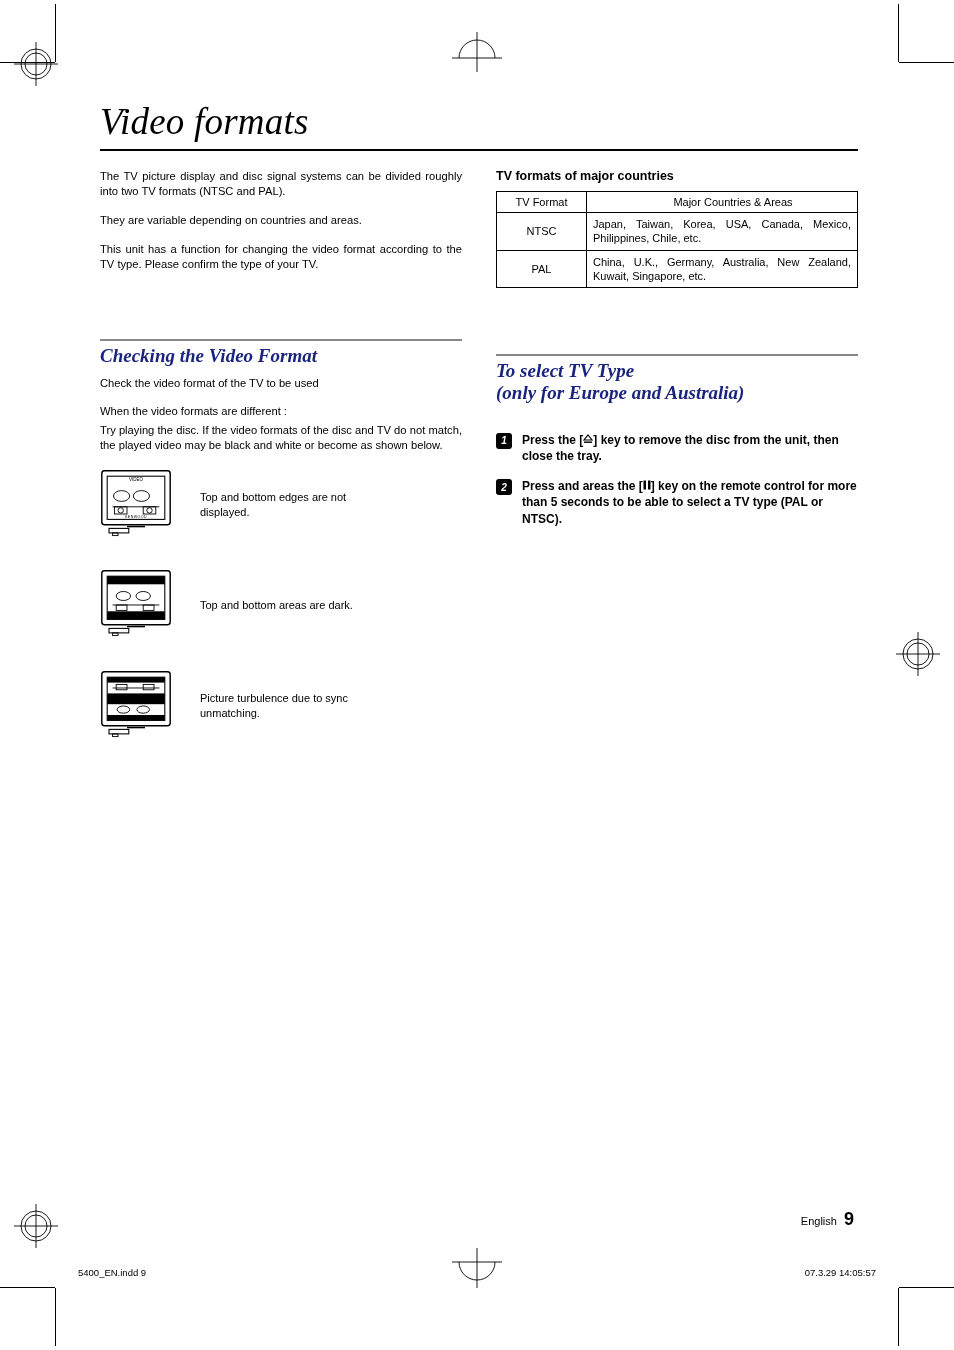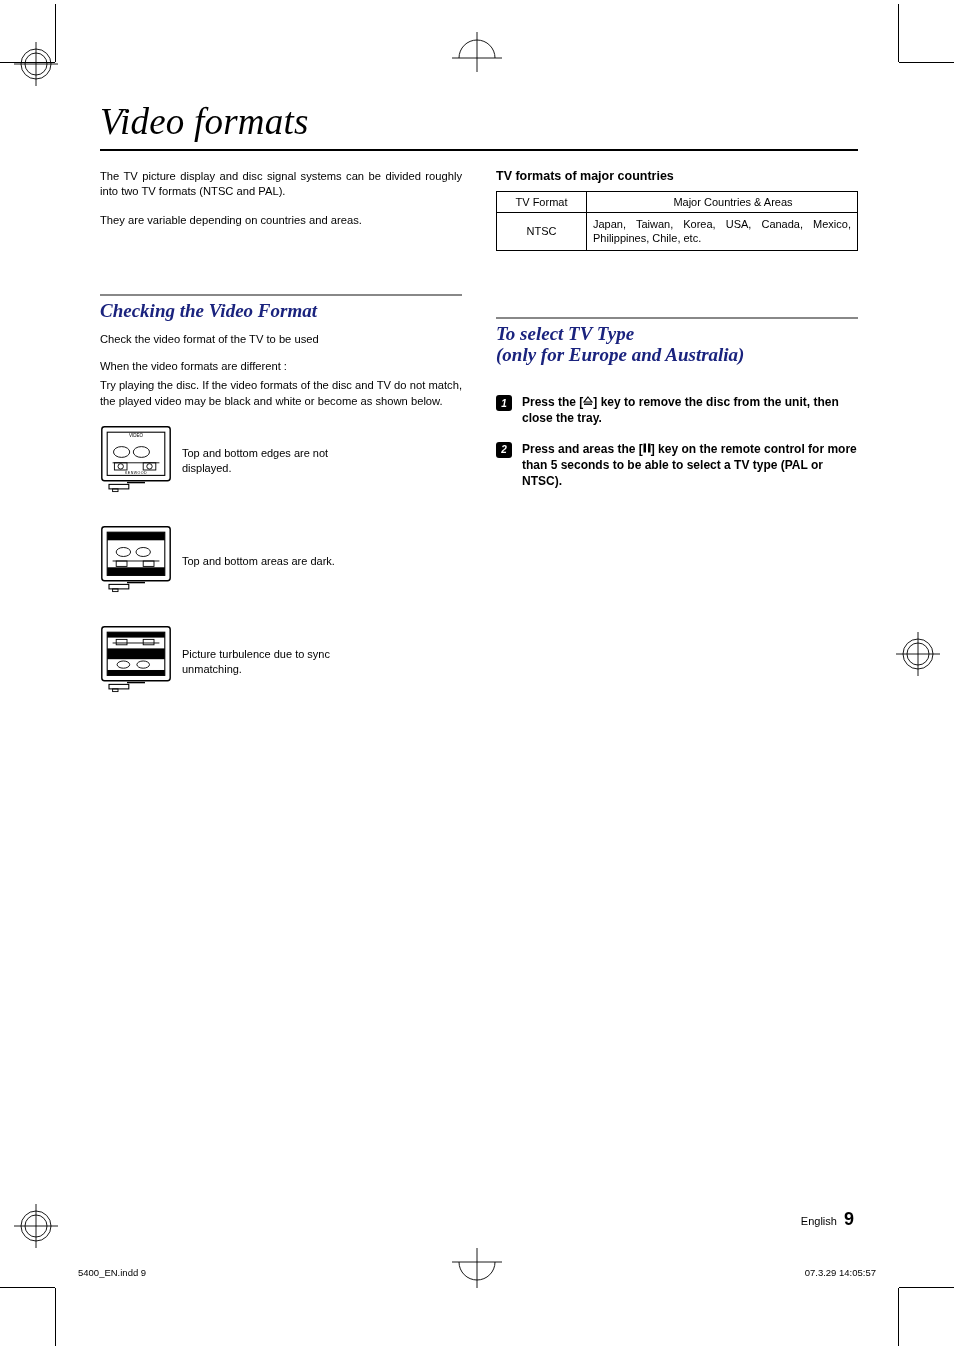--- a/index.html
+++ b/index.html
@@ -44,21 +44,21 @@
   table.fmt td.fmtname { text-align: center; }
   table.fmt td.desc { text-align: justify; line-height: 1.3; }
 
   .section { margin-top: 66px; }
   h2.sect { font-family: "Times New Roman", Georgia, serif; font-style: italic; font-weight: 700; color: #1a237e; font-size: 19px; border-top: 2px solid #888; padding-top: 4px; margin-bottom: 10px; line-height: 1.15; }
 
   .body p { font-size: 11.2px; line-height: 1.35; margin-bottom: 12px; }
   .body p.just { text-align: justify; }
 
   .examples { margin-top: 16px; }
-  .ex { display: flex; align-items: center; gap: 10px; margin-bottom: 28px; }
+  .ex { display: flex; align-items: center; gap: 28px; margin-bottom: 28px; }
   .ex .cap { font-size: 11px; line-height: 1.35; max-width: 180px; }
   .tv { width: 72px; }
 
   .steps { margin-top: 28px; }
   .step { display: flex; gap: 10px; margin-bottom: 14px; }
   .step .num { flex: 0 0 16px; height: 16px; border-radius: 3px; background: #000; color: #fff; font-size: 10px; font-weight: 700; display: flex; align-items: center; justify-content: center; font-style: italic; margin-top: 1px; }
   .step .txt { font-size: 12px; font-weight: 700; line-height: 1.35; }
   .step .glyph { display: inline-block; transform: translateY(0px); }
 
   .footer { position: absolute; right: 100px; bottom: 120px; font-size: 11px; }
@@ -124,20 +124,21 @@
 
   <div class="content">
     <h1 class="title">Video formats</h1>
 
     <div class="cols">
 
       <div class="col">
         <div class="intro">
           <p class="just">The TV picture display and disc signal systems can be divided roughly into two TV formats (NTSC and PAL).</p>
           <p>They are variable depending on countries and areas.</p>
+          <p class="just">This unit has a function for changing the video format according to the TV type. Please confirm the type of your TV.</p>
         </div>
 
         <div class="section">
           <h2 class="sect">Checking the Video Format</h2>
           <div class="body">
             <p>Check the video format of the TV to be used</p>
             <p style="margin-bottom:4px;">When the video formats are different :</p>
             <p class="just">Try playing the disc. If the video formats of the disc and TV do not match, the played video may be black and white or become as shown below.</p>
           </div>
 
@@ -222,20 +223,24 @@
         <table class="fmt">
           <tbody>
               <tr>
             <th class="h1">TV Format</th>
             <th class="h2">Major Countries &amp; Areas</th>
           </tr>
           <tr>
             <td class="fmtname">NTSC</td>
             <td class="desc">Japan, Taiwan, Korea, USA, Canada, Mexico, Philippines, Chile, etc.</td>
           </tr>
+          <tr>
+            <td class="fmtname">PAL</td>
+            <td class="desc">China, U.K., Germany, Australia, New Zealand, Kuwait, Singapore, etc.</td>
+          </tr>
         </tbody>
           </table>
 
         <div class="section">
           <h2 class="sect" style="white-space:pre-line;">To select TV Type
 (only for Europe and Australia)</h2>
 
           <div class="steps">
             <div class="step">
               <div class="num">1</div>

